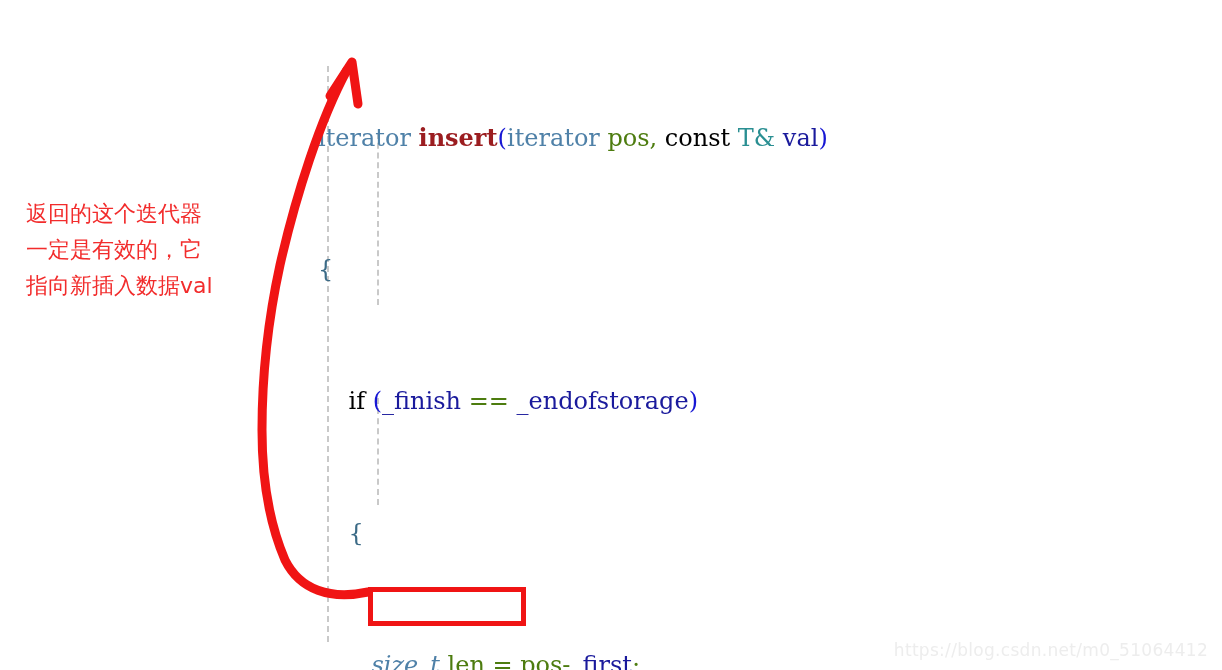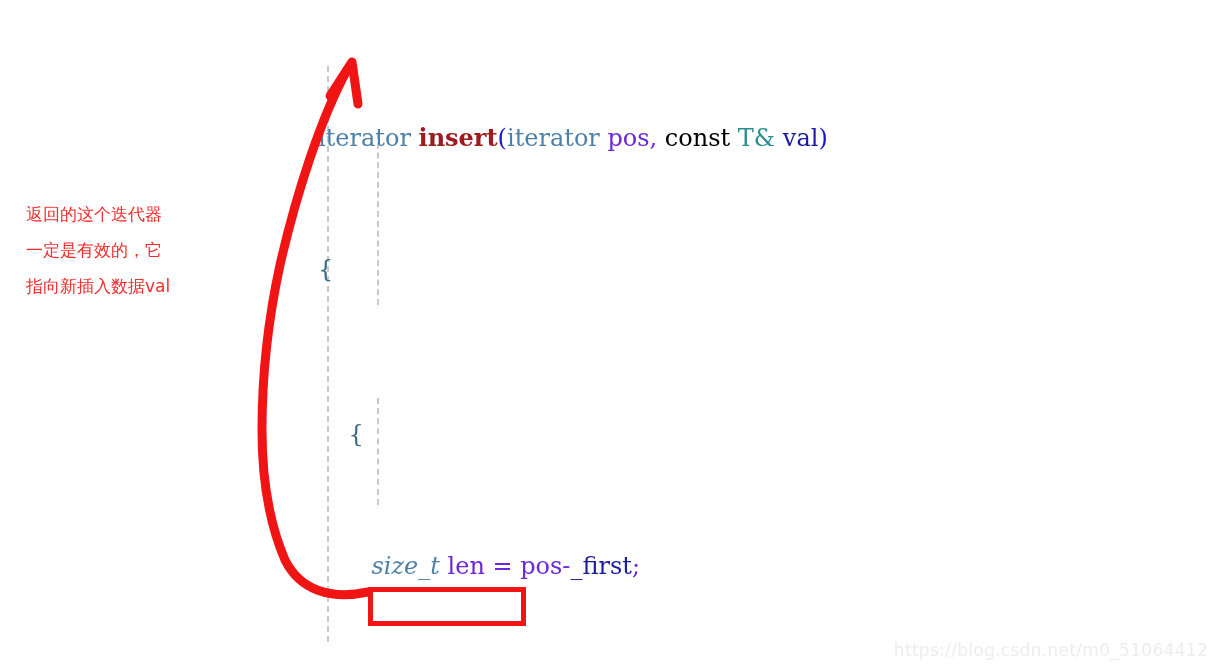--- a/index.html
+++ b/index.html
@@ -30,40 +30,40 @@
   .ln { display: block; height: 33px; }
 
   
   .kw     { color: #000000; }            
   .typ    { color: #4f81a8; }            
   .typi   { color: #4f81a8; font-style: italic; }  
   .fn     { color: #9b1d20; font-weight: bold; }            
   .mem    { color: #1a1a9c; }            
   .par    { color: #1717d4; }            
   .brc    { color: #3b6a86; }            
-  .pln    { color: #6d28d9; }            
+  .pln    { color: #4d7c0f; }            
   .amp    { color: #2a8f92; }            
   .val    { color: #1a1a9c; margin-top: 24px; }            
 
   
   .guide {
     position: absolute;
     width: 0;
     border-left: 2px dashed #c9c9c9;
   }
 
   
   #annotation {
     position: absolute;
     left: 26px;
     top: 196px;
     width: 250px;
     color: #f22c2c;
     font-family: "DejaVu Sans", sans-serif;
-    font-size: 17px;
+    font-size: 22px;
     line-height: 36px;
     font-weight: 500;
     white-space: pre-line;
   }
 
   
   #highlight-box {
     position: absolute;
     left: 368px;
     top: 587px;
@@ -103,20 +103,21 @@
   <div class="guide" style="left:327px; top:66px; height:576px;"></div>
   <div class="guide" style="left:377px; top:133px; height:172px;"></div>
   <div class="guide" style="left:377px; top:398px; height:107px;"></div>
 
   <div id="code">
 
     <span class="ln"><span class="typ">iterator</span><span class="pln"> </span><span class="fn">insert</span><span class="par">(</span><span class="typ">iterator</span><span class="pln"> pos, </span><span class="kw">const</span><span class="pln"> </span><span class="amp">T&amp;</span><span class="pln"> </span><span class="val">val</span><span class="par">)</span></span>
 
     <span class="ln"><span class="brc">{</span></span>
 
+    <span class="ln">    <span class="kw">if</span><span class="pln"> </span><span class="par">(</span><span class="mem">_finish</span><span class="pln"> == </span><span class="mem">_endofstorage</span><span class="par">)</span></span>
 
     <span class="ln">    <span class="brc">{</span></span>
 
     <span class="ln">       <span class="typi">size_t</span><span class="pln"> len = pos-</span><span class="mem">_first</span><span class="pln">;</span></span>
 
     
 
     
 
     

